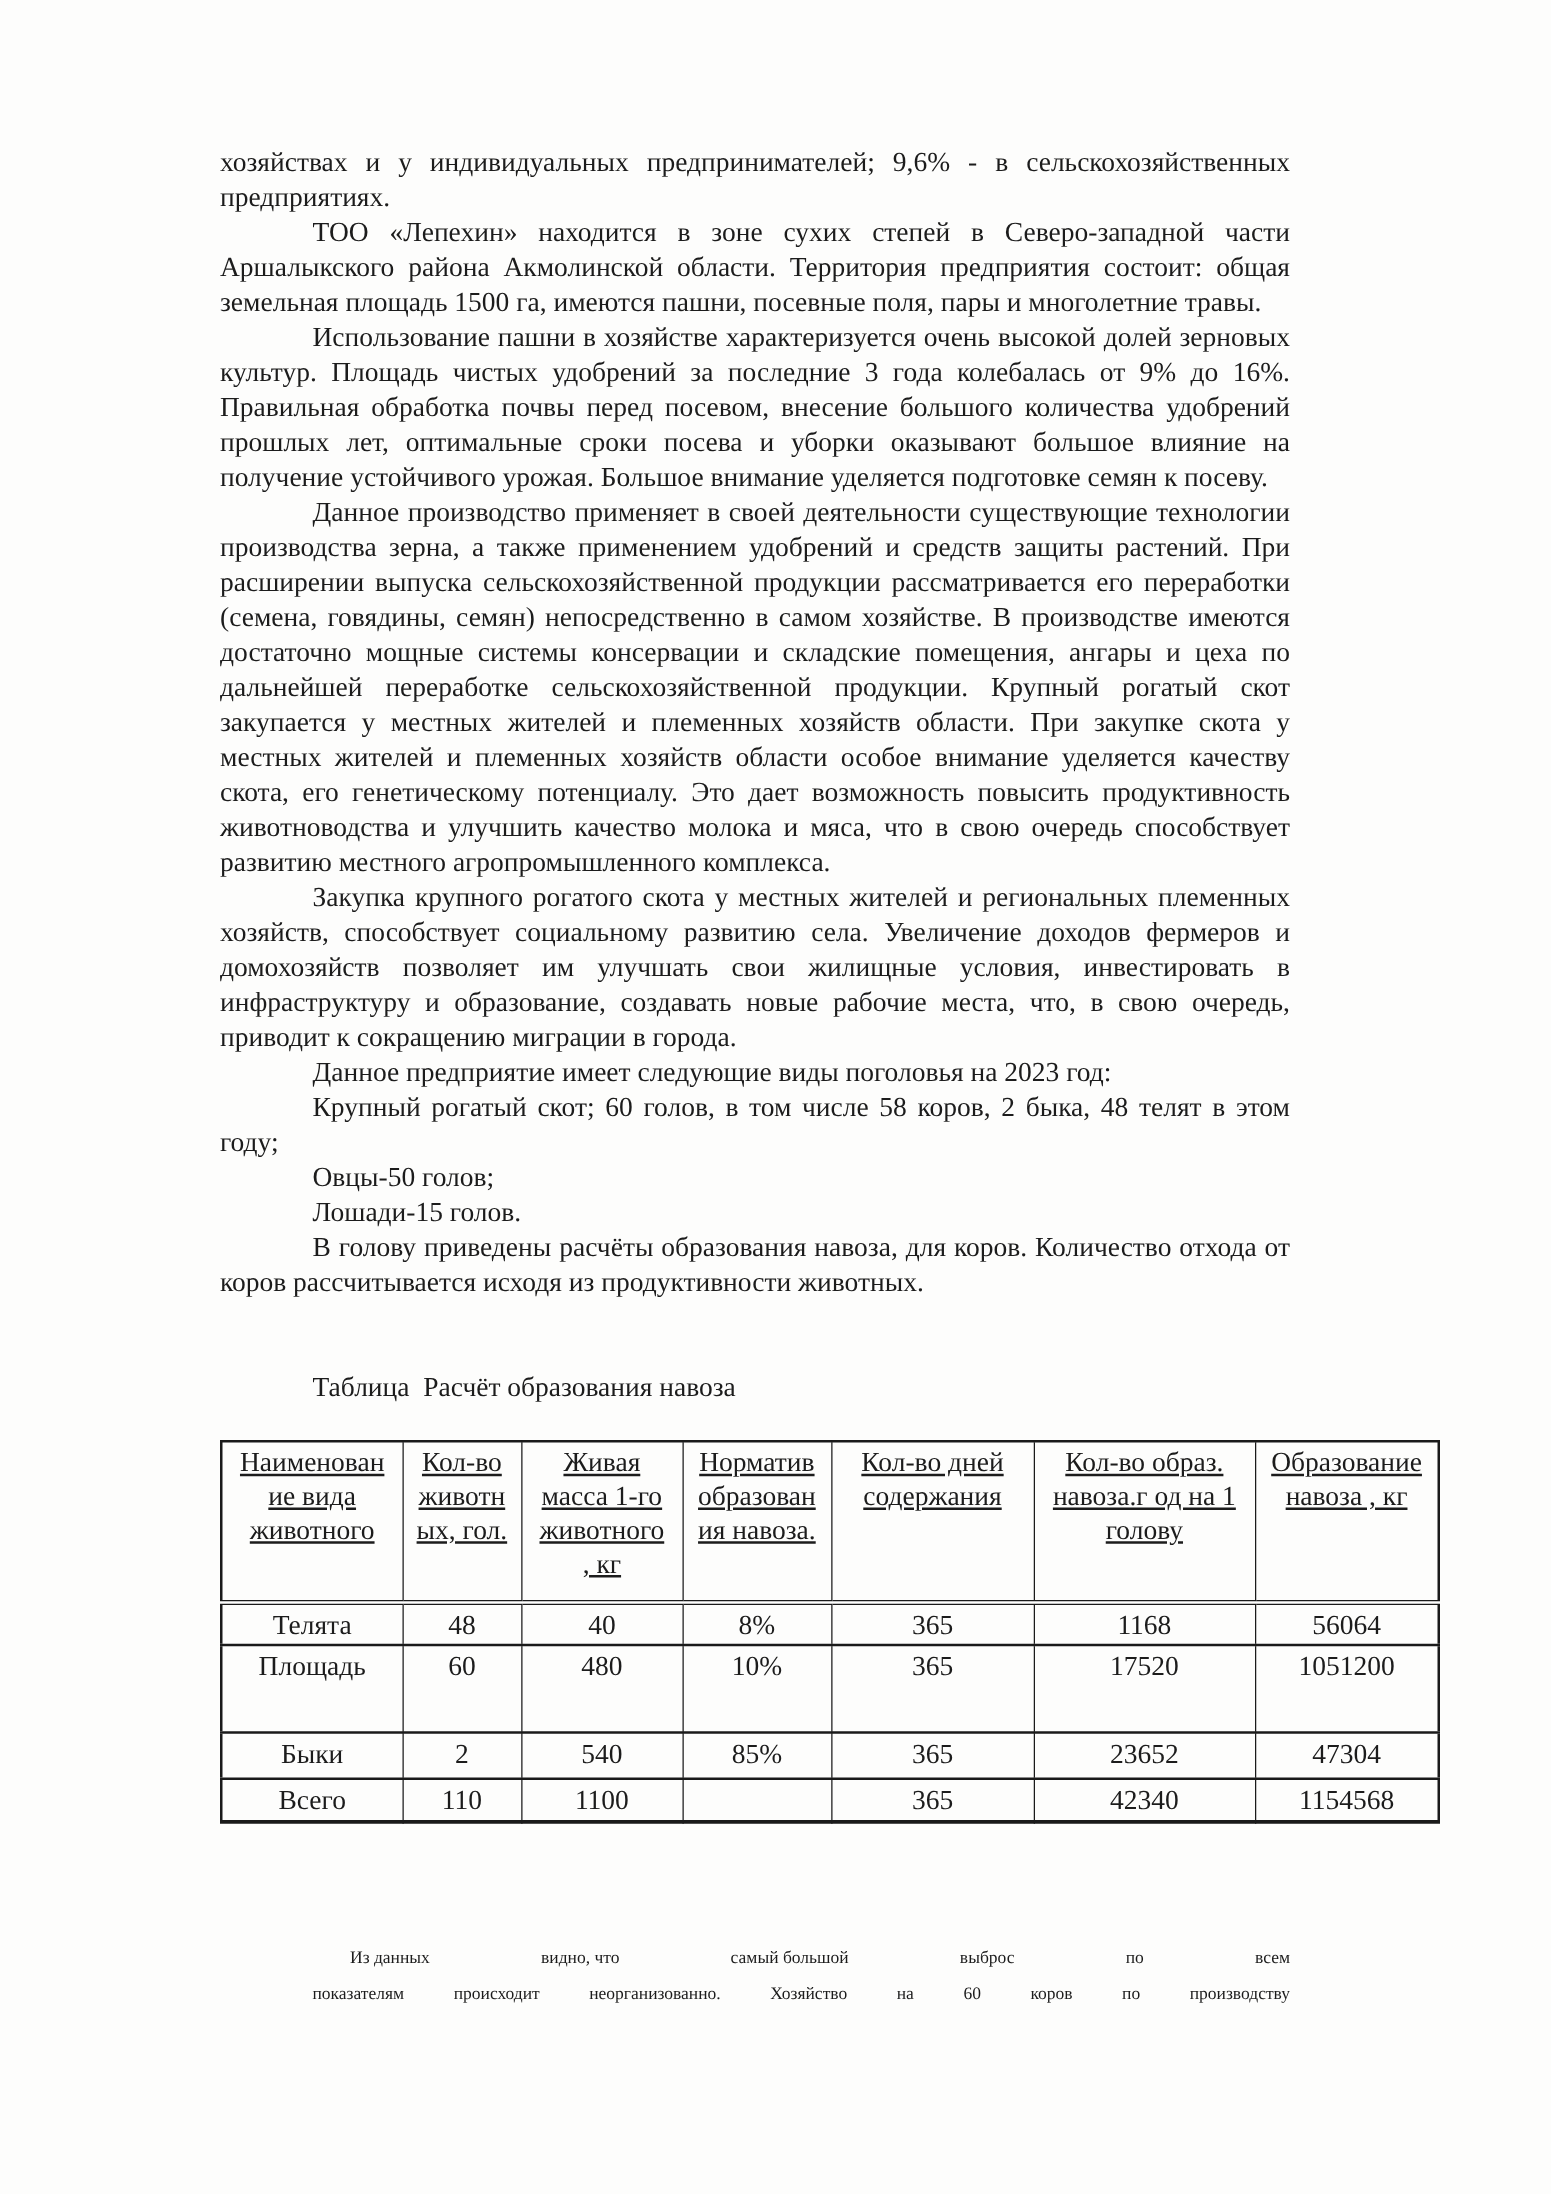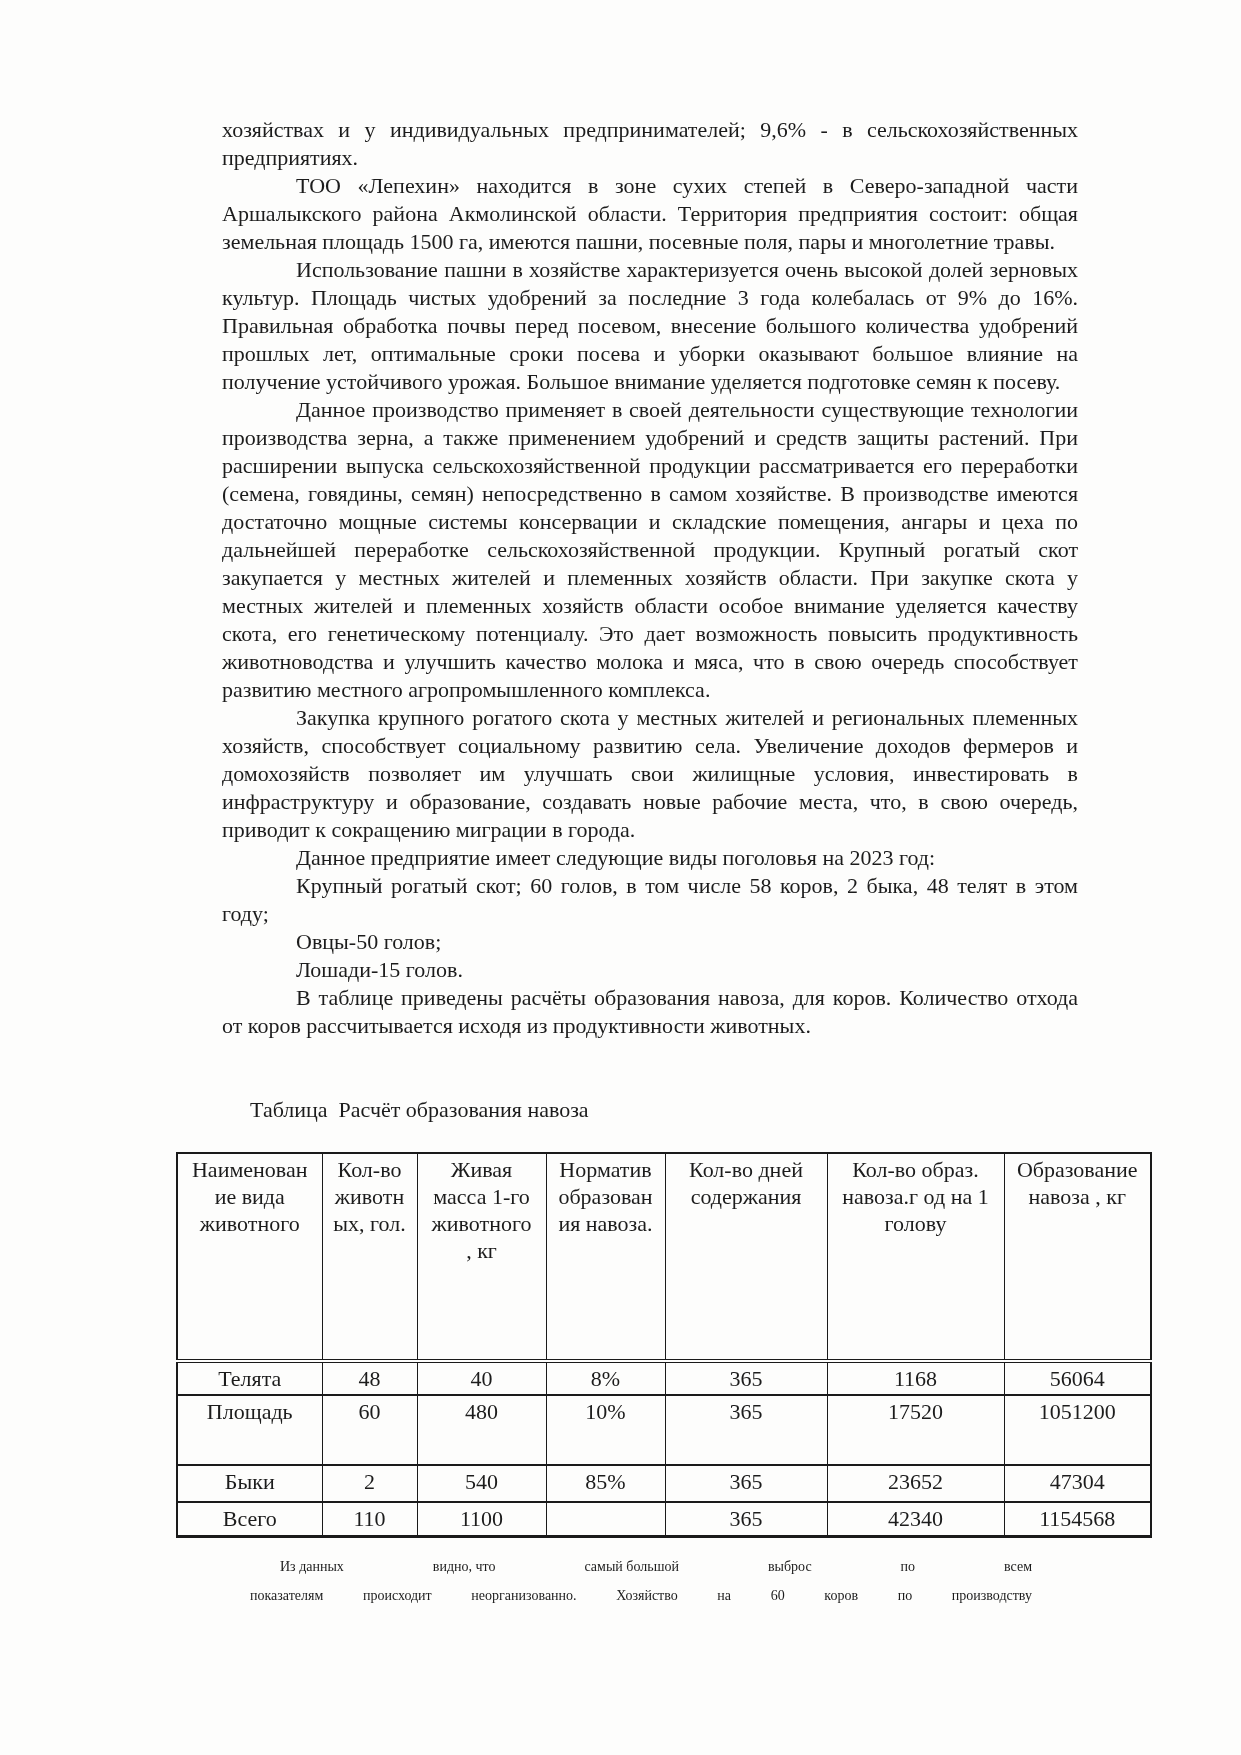--- a/index.html
+++ b/index.html
@@ -12,21 +12,21 @@
     font-family: "Liberation Serif", "DejaVu Serif", serif;
     overflow: hidden;
   }
   .text-block {
     position: absolute;
     left: 176px;
     width: 856px;
     font-size: 22px;
     line-height: 28px;
   }
-  .text-block.top { top: 116px; margin-left: 46px; }
+  .text-block.top { top: 116px; }
   .text-block p {
     margin: 0;
     text-align: justify;
   }
   .text-block p.indent { text-indent: 74px; }
   .caption {
     position: absolute;
     left: 176px;
     top: 1096px;
     width: 856px;
@@ -46,21 +46,21 @@
     border: 2px solid #1a1a1a;
   }
   table.manure th, table.manure td {
     border: 1px solid #1a1a1a;
     padding: 2px 3px;
     vertical-align: top;
     text-align: center;
     font-weight: normal;
     line-height: 27px;
   }
-  table.manure thead tr { height: 208px; }
+  table.manure thead tr { height: 129px; text-decoration: underline; }
   table.manure thead th {
     white-space: pre-line;
     border-bottom: 4px double #1a1a1a;
   }
   table.manure tbody tr { border-top: 2px solid #1a1a1a; }
   table.manure tbody tr.r0 { height: 34px; }
   table.manure tbody tr.r1 { height: 70px; }
   table.manure tbody tr.r2 { height: 37px; }
   table.manure tbody tr.r3 { height: 34px; border-bottom: 3px solid #1a1a1a; }
   .closing {
@@ -94,21 +94,21 @@
   <div class="text-block top">
     <p>хозяйствах и у индивидуальных предпринимателей; 9,6% - в сельскохозяйственных предприятиях.</p>
     <p class="indent">ТОО «Лепехин» находится в зоне сухих степей в Северо-западной части Аршалыкского района Акмолинской области. Территория предприятия состоит: общая земельная площадь 1500 га, имеются пашни, посевные поля, пары и многолетние травы.</p>
     <p class="indent">Использование пашни в хозяйстве характеризуется очень высокой долей зерновых культур. Площадь чистых удобрений за последние 3 года колебалась от 9% до 16%. Правильная обработка почвы перед посевом, внесение большого количества удобрений прошлых лет, оптимальные сроки посева и уборки оказывают большое влияние на получение устойчивого урожая. Большое внимание уделяется подготовке семян к посеву.</p>
     <p class="indent">Данное производство применяет в своей деятельности существующие технологии производства зерна, а также применением удобрений и средств защиты растений. При расширении выпуска сельскохозяйственной продукции рассматривается его переработки (семена, говядины, семян) непосредственно в самом хозяйстве. В производстве имеются достаточно мощные системы консервации и складские помещения, ангары и цеха по дальнейшей переработке сельскохозяйственной продукции. Крупный рогатый скот закупается у местных жителей и племенных хозяйств области. При закупке скота у местных жителей и племенных хозяйств области особое внимание уделяется качеству скота, его генетическому потенциалу. Это дает возможность повысить продуктивность животноводства и улучшить качество молока и мяса, что в свою очередь способствует развитию местного агропромышленного комплекса.</p>
     <p class="indent">Закупка крупного рогатого скота у местных жителей и региональных племенных хозяйств, способствует социальному развитию села. Увеличение доходов фермеров и домохозяйств позволяет им улучшать свои жилищные условия, инвестировать в инфраструктуру и образование, создавать новые рабочие места, что, в свою очередь, приводит к сокращению миграции в города.</p>
     <p class="indent">Данное предприятие имеет следующие виды поголовья на 2023 год:</p>
     <p class="indent">Крупный рогатый скот; 60 голов, в том числе 58 коров, 2 быка, 48 телят в этом году;</p>
     <p class="indent">Овцы-50 голов;</p>
     <p class="indent">Лошади-15 голов.</p>
-    <p class="indent">В таблице приведены расчёты образования навоза, для коров. Количество отхода от коров рассчитывается исходя из продуктивности животных.</p>
+    <p class="indent">В голову приведены расчёты образования навоза, для коров. Количество отхода от коров рассчитывается исходя из продуктивности животных.</p>
   </div>
 
   <div class="caption">Таблица  Расчёт образования навоза</div>
 
   <table class="manure">
     <colgroup>
       <col style="width:145px">
       <col style="width:95px">
       <col style="width:129px">
       <col style="width:119px">

